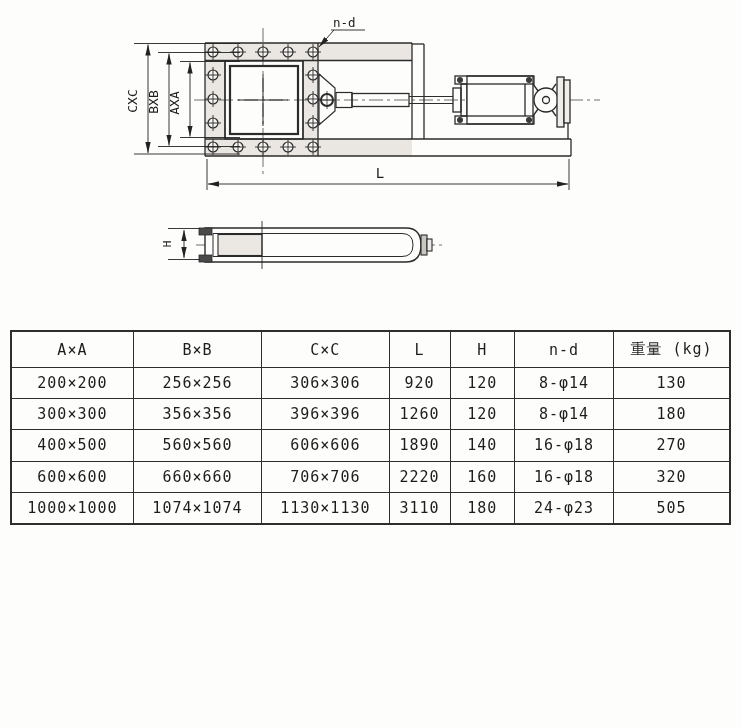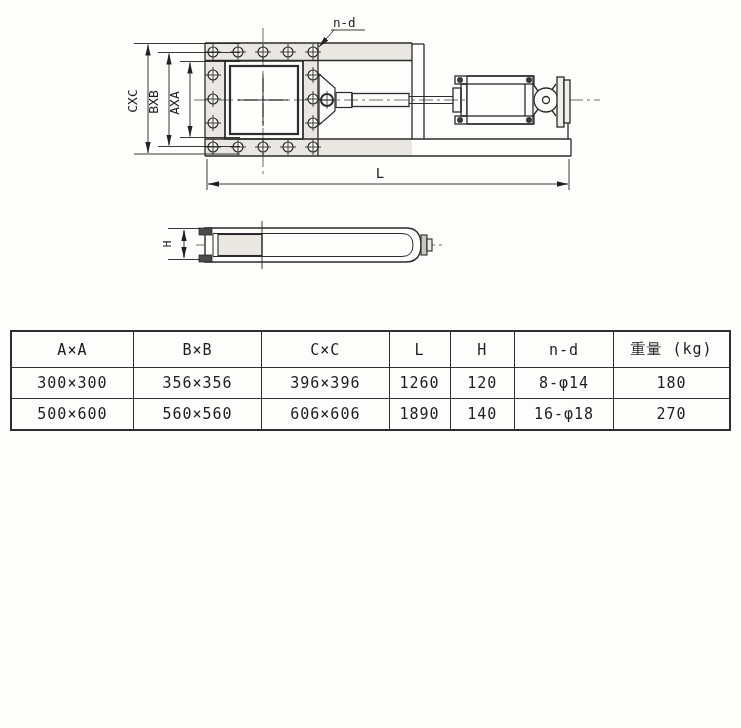--- a/index.html
+++ b/index.html
@@ -193,32 +193,59 @@
         <th>B×B</th>
         <th>C×C</th>
         <th>L</th>
         <th>H</th>
         <th>n-d</th>
         <th>重量 (kg)</th>
       </tr>
     </thead>
     <tbody>
         <tr>
+          <td>200×200</td>
+          <td>256×256</td>
+          <td>306×306</td>
+          <td>920</td>
+          <td>120</td>
+          <td>8-φ14</td>
+          <td>130</td>
+        </tr>
+        <tr>
           <td>300×300</td>
           <td>356×356</td>
           <td>396×396</td>
           <td>1260</td>
           <td>120</td>
           <td>8-φ14</td>
           <td>180</td>
         </tr>
         <tr>
-          <td>500×600</td>
+          <td>400×500</td>
           <td>560×560</td>
           <td>606×606</td>
           <td>1890</td>
           <td>140</td>
           <td>16-φ18</td>
           <td>270</td>
         </tr>
+        <tr>
+          <td>600×600</td>
+          <td>660×660</td>
+          <td>706×706</td>
+          <td>2220</td>
+          <td>160</td>
+          <td>16-φ18</td>
+          <td>320</td>
+        </tr>
+        <tr>
+          <td>1000×1000</td>
+          <td>1074×1074</td>
+          <td>1130×1130</td>
+          <td>3110</td>
+          <td>180</td>
+          <td>24-φ23</td>
+          <td>505</td>
+        </tr>
       </tbody>
   </table>
 </div>
 
 </body></html>

